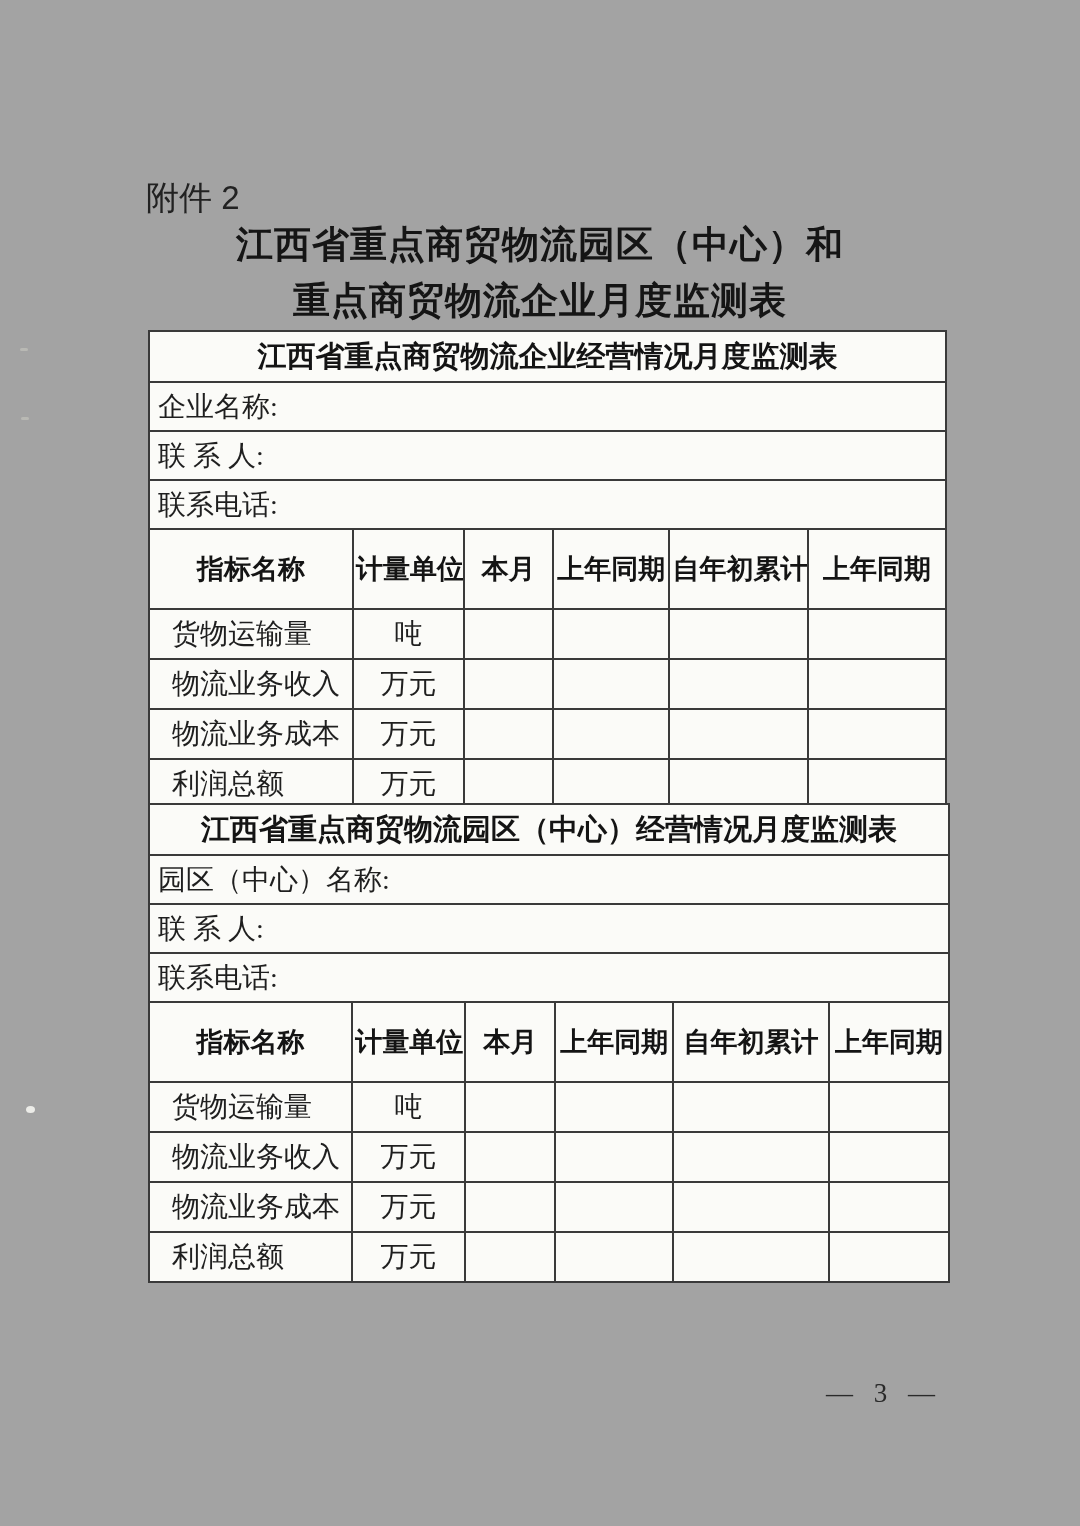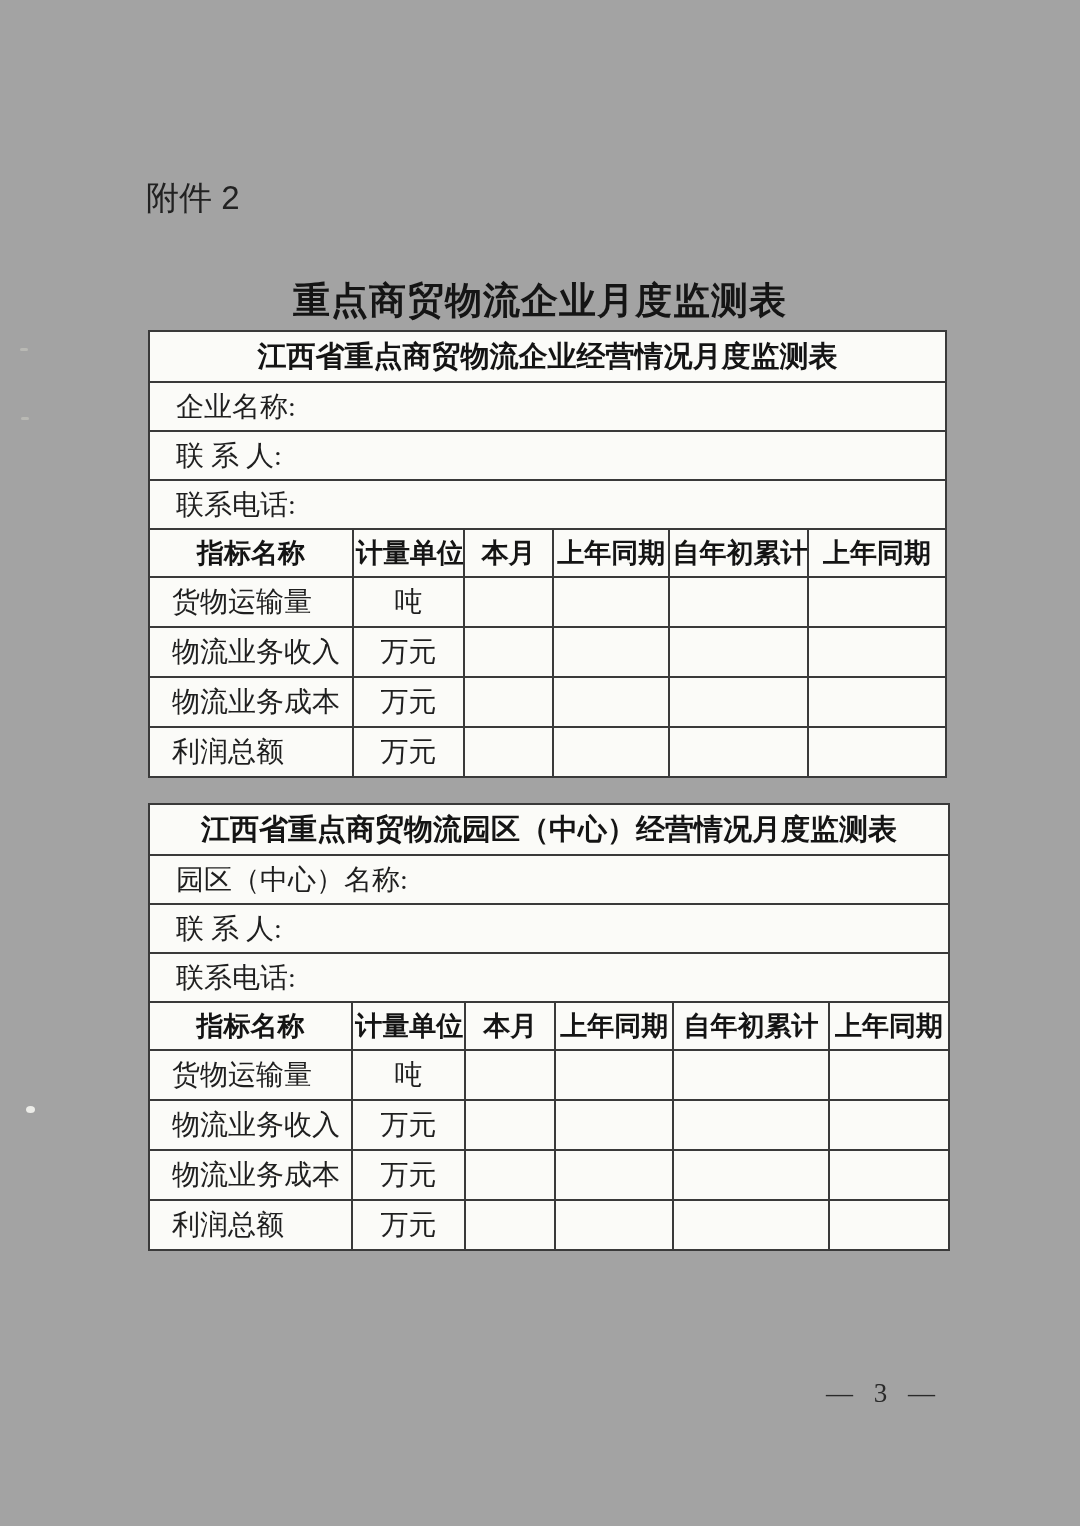--- a/index.html
+++ b/index.html
@@ -54,31 +54,31 @@
     vertical-align: middle;
     font-family: Liberation Mono, monospace;
     font-weight: 700;
     font-size: 29px;
     color: #141414;
   }
   .info-row td {
     height: 45px;
     vertical-align: middle;
     font-size: 28px;
-    padding-left: 26px;
+    padding-left: 8px;
     color: #1f1f1f;
   }
   .head-row th {
     height: 46px;
     text-align: center;
     vertical-align: middle;
     font-family: "Liberation Sans", sans-serif;
     font-weight: 700;
     font-size: 27px;
-    padding: 0 2px;
+    padding: 16px 2px;
     color: #141414;
   }
   .data-row td {
     height: 46px;
     vertical-align: middle;
     font-size: 28px;
     color: #1f1f1f;
   }
   .data-row td.ind  { text-align: left; padding-left: 22px; }
   .data-row td.unit { text-align: center; }
@@ -104,20 +104,21 @@
 </head>
 <body>
 
 <div class="page">
 
   <div class="speck s1"></div>
   <div class="speck s2"></div>
   <div class="speck s3"></div>
 
   <div class="attachment-label">附件 2</div>
+  <div class="main-title line1">江西省重点商贸物流园区（中心）和</div>
   <div class="main-title line2">重点商贸物流企业月度监测表</div>
 
   <table class="doc" id="table-enterprise">
     <colgroup>
       <col style="width:25.6%">
         <col style="width:13.9%">
         <col style="width:11.2%">
       <col style="width:14.6%">
         <col style="width:17.4%">
         <col style="width:17.3%">

